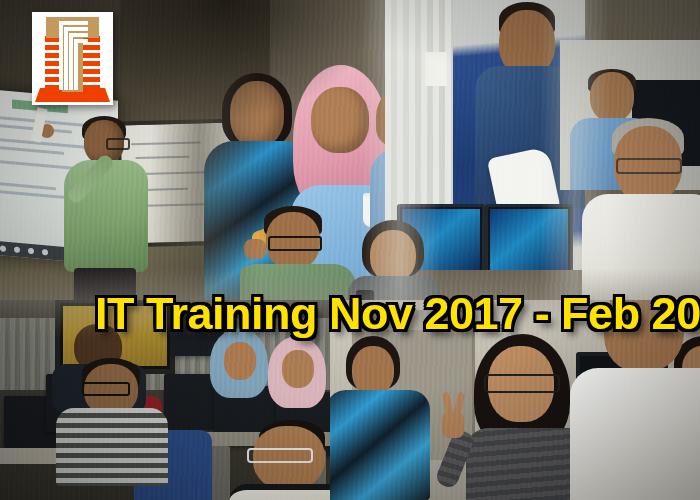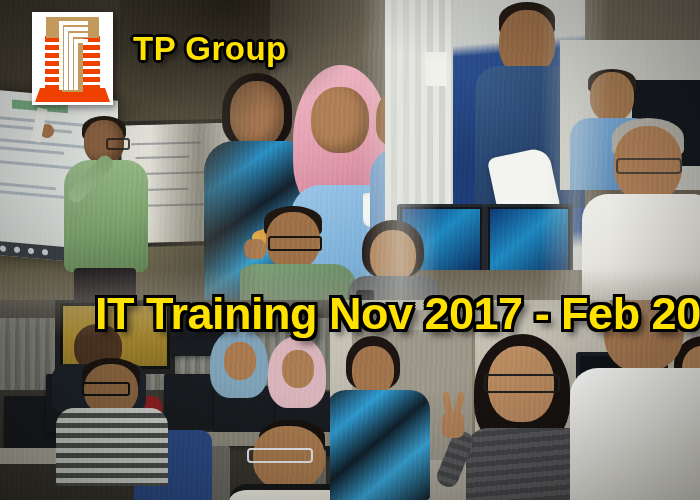--- a/index.html
+++ b/index.html
@@ -470,17 +470,16 @@
         <path d="M32 15 H56 V19 H36 V78 H32 Z"></path>
         <path d="M37 21 H56 V25 H41 V78 H37 Z"></path>
         <path d="M42 27 H56 V31 H46 V78 H42 Z"></path>
       </g>
       <g fill="#c49a5c">
         <path d="M31 13 H52 V15 H31 Z"></path>
       </g>
     </svg>
   </div>
 
-  <div id="brand-title">TP Group</div>
 
   <div id="main-title">IT Training Nov 2017 - Feb 2018</div>
 
 </div>
 
 </body></html>

